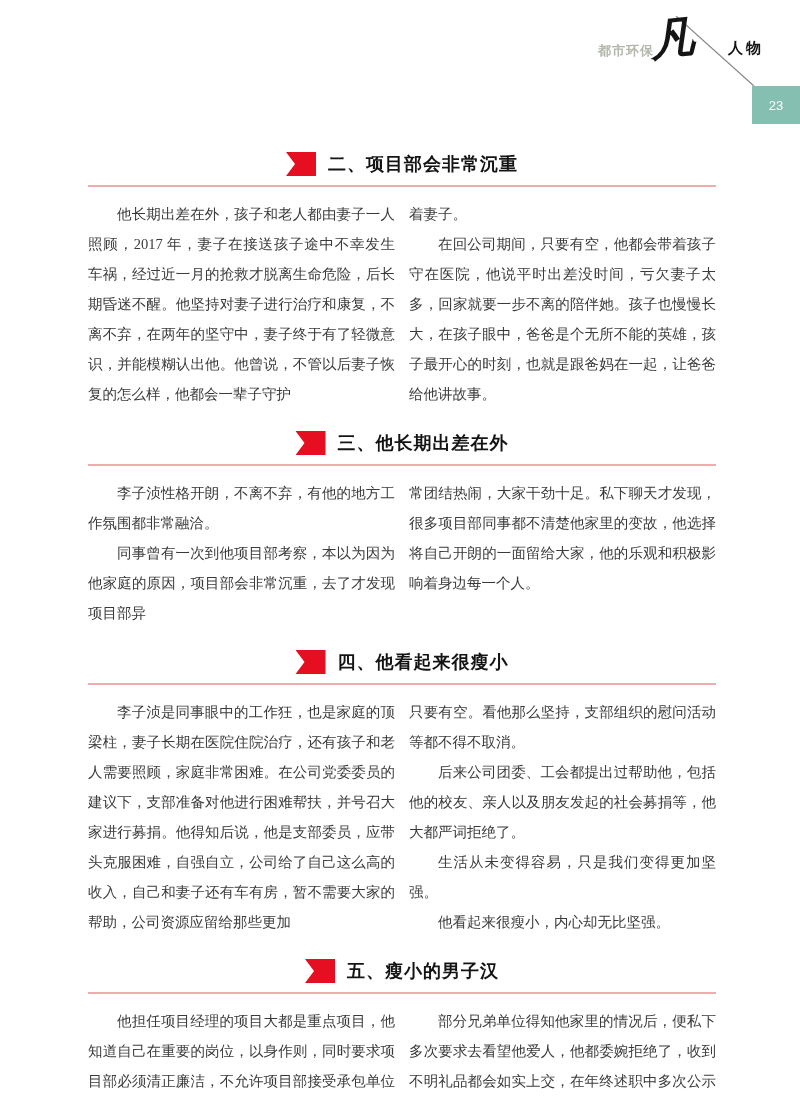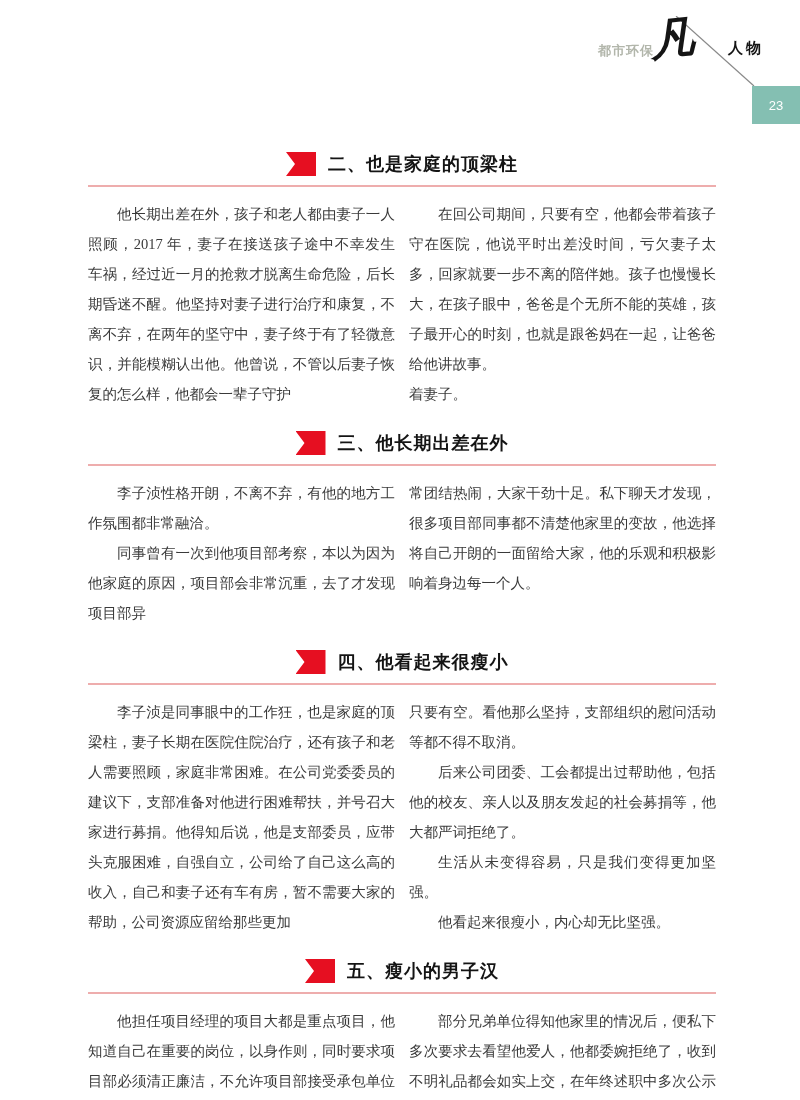--- a/index.html
+++ b/index.html
@@ -65,29 +65,29 @@
   <div class="brand">都市环保</div>
   <div class="brand-glyph">凡</div>
   <div class="people-label">人物</div>
   <div class="pagenum">23</div>
 
   <div class="content">
 
     <section class="section">
       <div class="section-header">
         <span class="flag"></span>
-        <h2 class="section-title">二、也是家庭的顶梁柱</h2>
+        <h2 class="section-title">二、项目部会非常沉重</h2>
       </div>
       <div class="cols">
         <div class="col">
           <p class="para indent">他长期出差在外，孩子和老人都由妻子一人照顾，2017 年，妻子在接送孩子途中不幸发生车祸，经过近一月的抢救才脱离生命危险，后长期昏迷不醒。他坚持对妻子进行治疗和康复，不离不弃，在两年的坚守中，妻子终于有了轻微意识，并能模糊认出他。他曾说，不管以后妻子恢复的怎么样，他都会一辈子守护</p>
         </div>
         <div class="col">
+          <p class="para">着妻子。</p>
           <p class="para indent">在回公司期间，只要有空，他都会带着孩子守在医院，他说平时出差没时间，亏欠妻子太多，回家就要一步不离的陪伴她。孩子也慢慢长大，在孩子眼中，爸爸是个无所不能的英雄，孩子最开心的时刻，也就是跟爸妈在一起，让爸爸给他讲故事。</p>
-          <p class="para">着妻子。</p>
         </div>
       </div>
     </section>
 
     <section class="section">
       <div class="section-header">
         <span class="flag"></span>
         <h2 class="section-title">三、他长期出差在外</h2>
       </div>
       <div class="cols">

